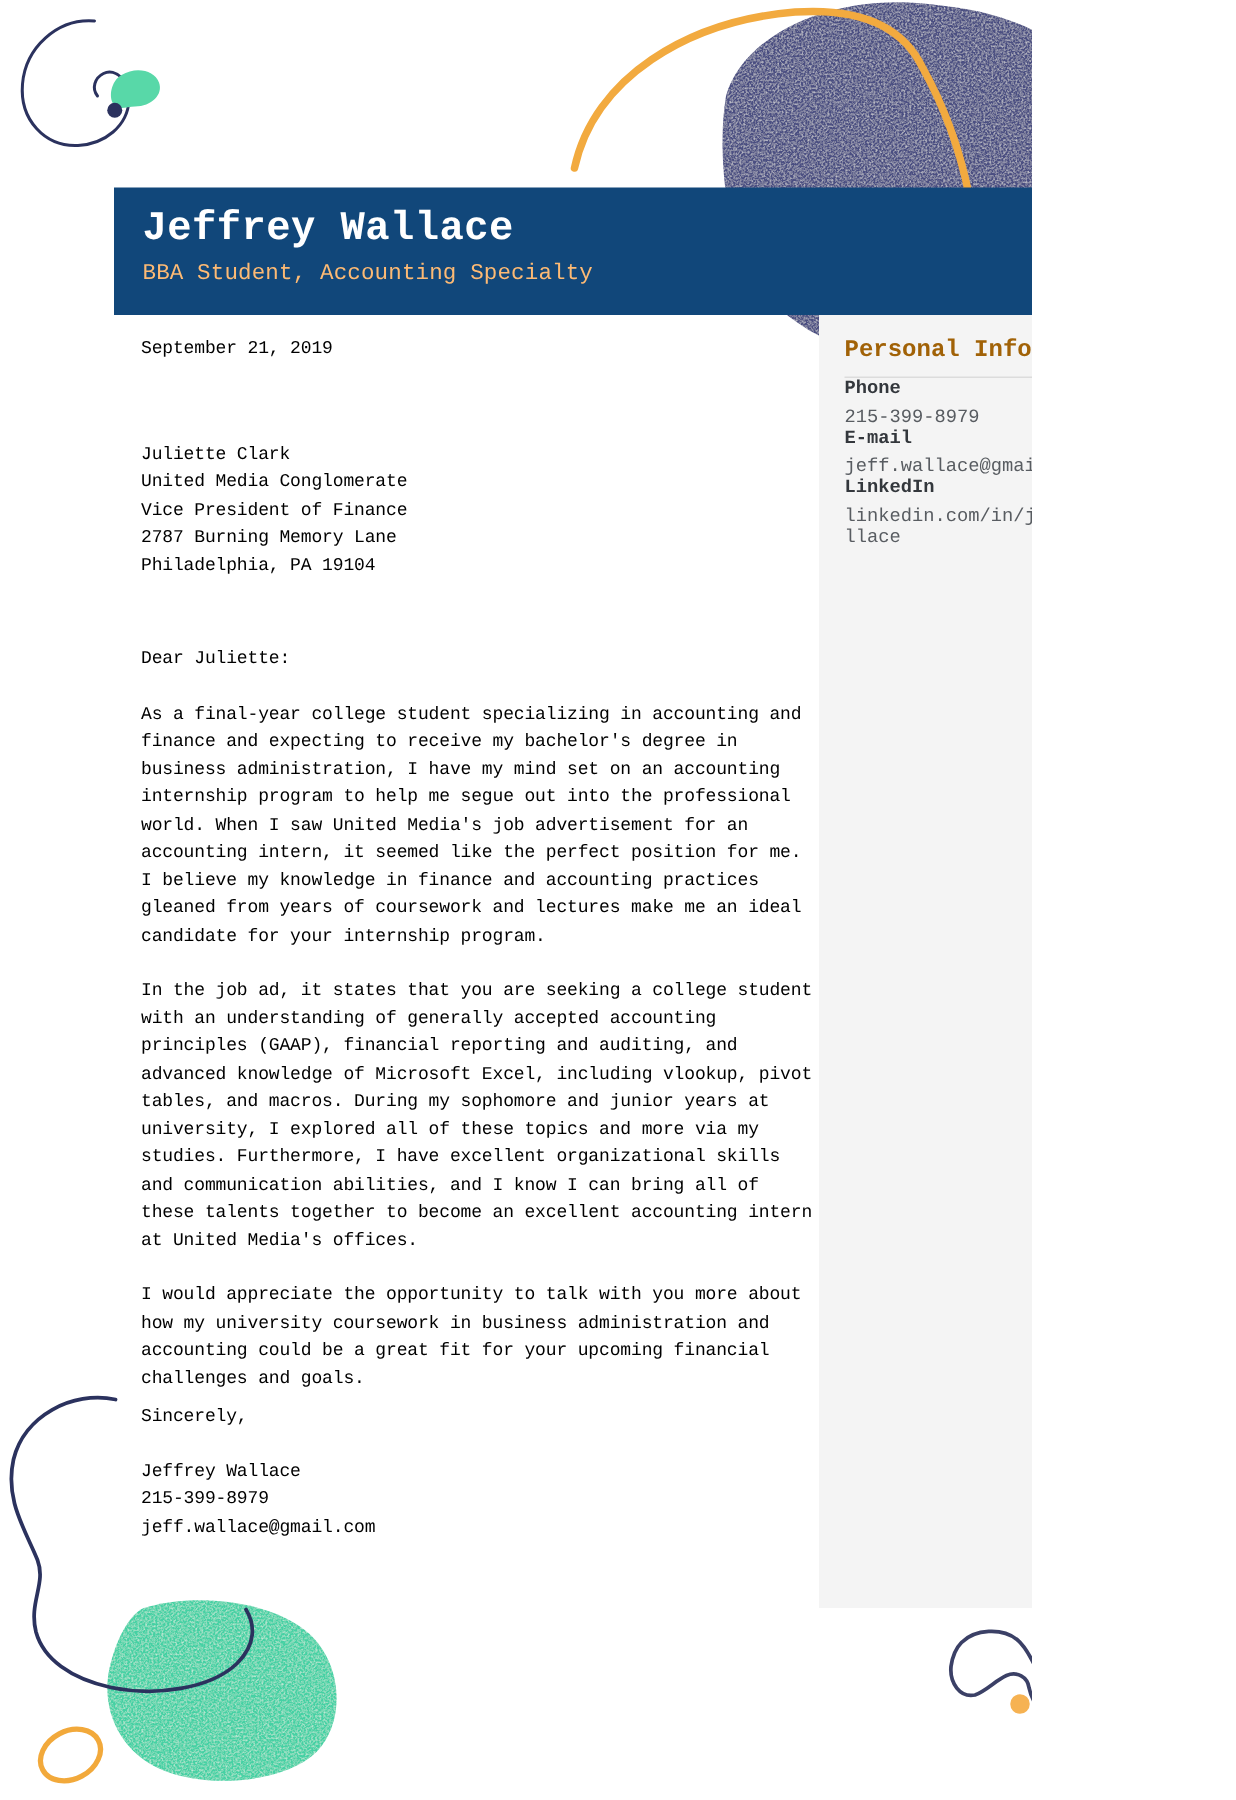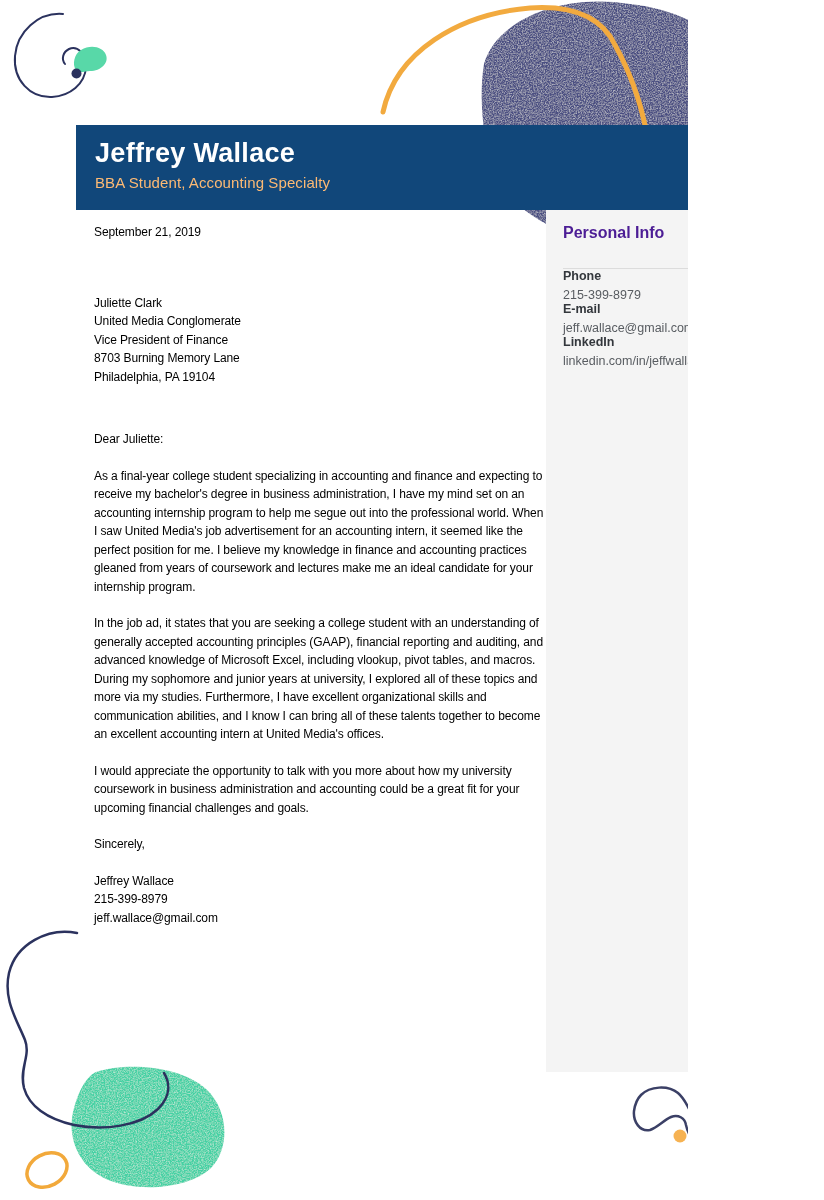--- a/index.html
+++ b/index.html
@@ -1,49 +1,49 @@
 <!DOCTYPE html>
 <html><head>
 <meta charset="utf-8">
 <style>
   html,body { margin:0; padding:0; background:#ffffff; }
   .page {
     position:relative; width:688px; height:1200px; overflow:hidden;
-    background:#ffffff; font-family:Liberation Sans, sans-serif;
+    background:#ffffff; font-family:Liberation Mono, monospace;
   }
   .deco { position:absolute; left:0; top:0; width:824px; height:1200px; z-index:0; }
 
   
   .band {
     position:absolute; left:76px; top:125px; width:670px; height:85px;
     background:#11477a; z-index:2; box-sizing:border-box; padding:13px 0 0 19px;
   }
   .name { color:#ffffff; font-size:27px; font-weight:bold; line-height:30px; letter-spacing:0.3px; }
   .role { color:#fdba74; font-size:15px; margin-top:6px; letter-spacing:0.1px; }
 
   
   .sidebar {
     position:absolute; left:546px; top:210px; width:200px; height:862px;
     background:#f4f4f4; z-index:1; box-sizing:border-box; padding:14px 16px 0 17px;
   }
-  .sb-heading { color:#4c1d95; font-size:16px; font-weight:bold; padding-bottom:26px; border-bottom:1px solid #dcdcdc; }
+  .sb-heading { color:#a16207; font-size:16px; font-weight:bold; padding-bottom:9px; border-bottom:1px solid #dcdcdc; }
   .sb-group { }
   .sb-label { font-size:12.5px; font-weight:bold; color:#33373c; }
   .sb-value { font-size:12.5px; color:#585c61; margin-top:5px; word-break:break-all; }
 
   
   .letter {
     position:absolute; left:94px; top:210px; width:452px; z-index:1;
     color:#000000; font-size:12px; line-height:18.5px; letter-spacing:-0.1px;
   }
   .date { margin-top:13px; }
   .recipient { margin-top:52px; }
   .salutation { margin-top:44px; }
   .para { margin:18px 0 0 0; }
-  .closing { margin-top:18px; }
+  .closing { margin-top:7px; }
   .signature { margin-top:18px; }
 </style>
 </head>
 <body>
 
 <div class="page">
 
   <svg class="deco" viewBox="0 0 824 1200" xmlns="http://www.w3.org/2000/svg">
     <defs>
       <filter id="grain" x="-10%" y="-10%" width="120%" height="120%">
@@ -118,21 +118,21 @@
     </div>
   </aside>
 
   <main class="letter">
     <div class="date">September 21, 2019</div>
 
     <div class="recipient">
       <div>Juliette Clark</div>
       <div>United Media Conglomerate</div>
       <div>Vice President of Finance</div>
-      <div>8703 Burning Memory Lane</div>
+      <div>2787 Burning Memory Lane</div>
       <div>Philadelphia, PA 19104</div>
     </div>
 
     <div class="salutation">Dear Juliette:</div>
 
     <p class="para">As a final-year college student specializing in accounting and finance and expecting to receive my bachelor's degree in business administration, I have my mind set on an accounting internship program to help me segue out into the professional world. When I saw United Media's job advertisement for an accounting intern, it seemed like the perfect position for me. I believe my knowledge in finance and accounting practices gleaned from years of coursework and lectures make me an ideal candidate for your internship program.</p>
     <p class="para">In the job ad, it states that you are seeking a college student with an understanding of generally accepted accounting principles (GAAP), financial reporting and auditing, and advanced knowledge of Microsoft Excel, including vlookup, pivot tables, and macros. During my sophomore and junior years at university, I explored all of these topics and more via my studies. Furthermore, I have excellent organizational skills and communication abilities, and I know I can bring all of these talents together to become an excellent accounting intern at United Media's offices.</p>
     <p class="para">I would appreciate the opportunity to talk with you more about how my university coursework in business administration and accounting could be a great fit for your upcoming financial challenges and goals.</p>
 
     <div class="closing">Sincerely,</div>

